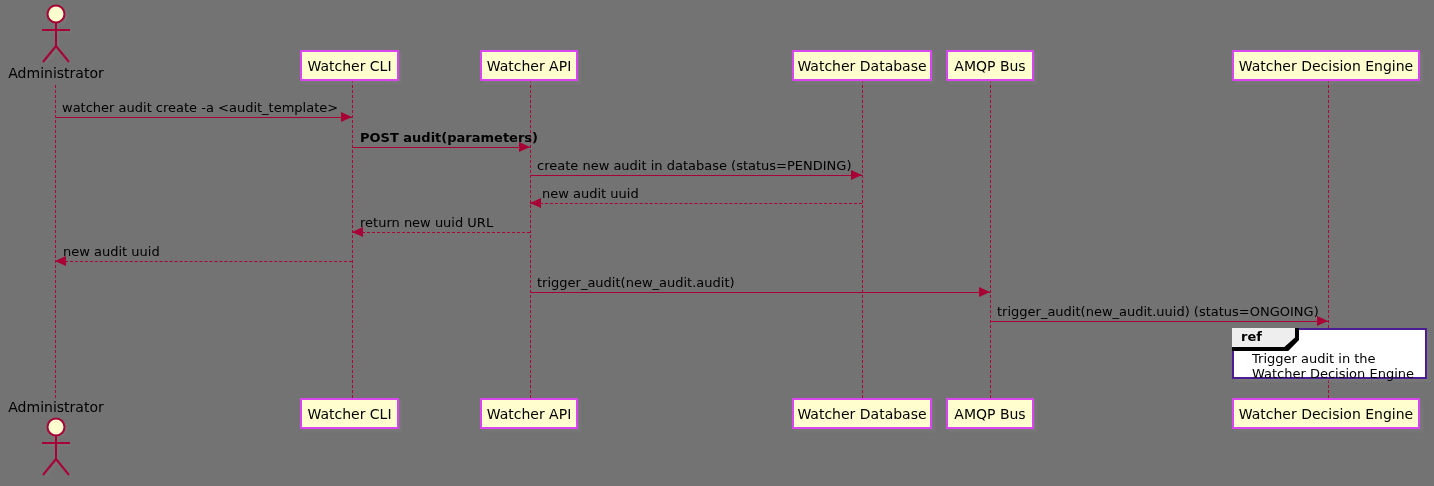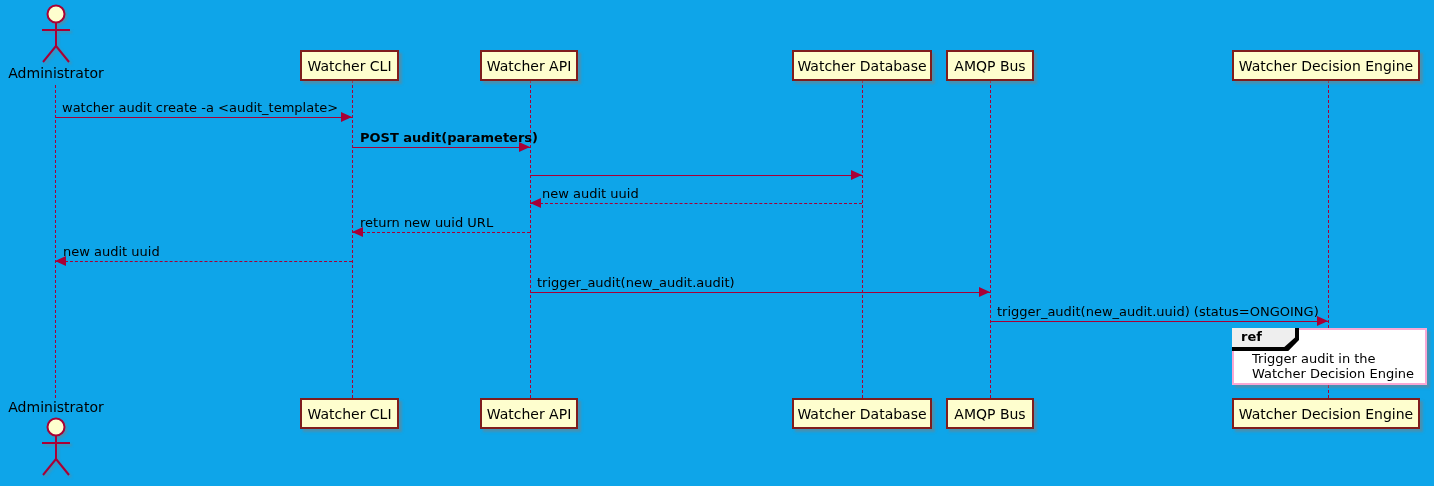--- a/index.html
+++ b/index.html
@@ -1,25 +1,25 @@
 <!DOCTYPE html>
 <html><head>
 <meta charset="utf-8">
 <style>
   html,body { margin:0; padding:0; background:#ffffff; }
   #diagram {
-    position:relative; width:1434px; height:486px; background:#0ea5e9;
+    position:relative; width:1434px; height:486px; background:#737373;
     font-family:"DejaVu Sans", sans-serif; color:#000; overflow:hidden;
   }
   .lifeline {
     position:absolute; width:0; border-left:1px dashed #A80036; z-index:1;
   }
   .pbox {
     position:absolute; box-sizing:border-box; height:31px;
-    background:#FEFECE; border:2px solid #7f1d1d;
+    background:#FEFECE; border:2px solid #d946ef;
     box-shadow:3px 3px 2px rgba(125,125,125,0.5);
     display:flex; align-items:center; justify-content:center;
     font-size:14px; white-space:nowrap; z-index:2;
   }
   .actor-label {
     position:absolute; width:102px; text-align:center; font-size:14px;
     white-space:nowrap; z-index:2;
   }
   .actor-svg { position:absolute; z-index:2;
     filter:drop-shadow(2.5px 2.5px 1px rgba(125,125,125,0.5)); }
@@ -27,22 +27,22 @@
     position:absolute; font-size:13px; white-space:nowrap; z-index:3;
   }
   .msg-line { position:absolute; height:0; z-index:3; }
   .msg-line.solid  { border-top:1px solid  #A80036; }
   .msg-line.dashed { border-top:1px dashed #A80036; }
   .head { position:absolute; width:0; height:0; z-index:3;
     border-top:5px solid transparent; border-bottom:5px solid transparent; }
   .head.r { border-left:11px solid #A80036; }
   .head.l { border-right:11px solid #A80036; }
   #ref-box {
-    position:absolute; left:1232px; top:328px; width:195px; height:57px;
-    box-sizing:border-box; background:#ffffff; border:2px solid #f9a8d4;
+    position:absolute; left:1232px; top:328px; width:195px; height:51px;
+    box-sizing:border-box; background:#ffffff; border:2px solid #4c1d95;
     box-shadow:3px 3px 2px rgba(125,125,125,0.5); z-index:4;
   }
   .ref-tab {
     position:absolute; left:-2px; top:-2px; width:67px; height:23px;
     background:#000000;
     clip-path:polygon(0 0, 100% 0, 100% 52%, 84% 100%, 0 100%);
   }
   .ref-tab-inner {
     position:absolute; left:0; top:0; width:63px; height:19px;
     background:#EEEEEE;
@@ -91,20 +91,21 @@
     </div>
 
   <div class="msg-label" style="left:62px; top:100px;">watcher audit create -a &lt;audit_template&gt;</div>
   <div class="msg-line solid" style="left:55px; top:117px; width:297px;"></div>
   <div class="head r" style="left:341px; top:112px;"></div>
 
   <div class="msg-label" style="left:360px; top:130px;font-weight:bold;">POST audit(parameters)</div>
   <div class="msg-line solid" style="left:352px; top:147px; width:178px;"></div>
   <div class="head r" style="left:519px; top:142px;"></div>
 
+  <div class="msg-label" style="left:537px; top:158px;">create new audit in database (status=PENDING)</div>
   <div class="msg-line solid" style="left:530px; top:175px; width:332px;"></div>
   <div class="head r" style="left:851px; top:170px;"></div>
 
   <div class="msg-label" style="left:542px; top:186px;">new audit uuid</div>
   <div class="msg-line dashed" style="left:530px; top:203px; width:332px;"></div>
   <div class="head l" style="left:530px; top:198px;"></div>
 
   <div class="msg-label" style="left:360px; top:215px;">return new uuid URL</div>
   <div class="msg-line dashed" style="left:352px; top:232px; width:178px;"></div>
   <div class="head l" style="left:352px; top:227px;"></div>

